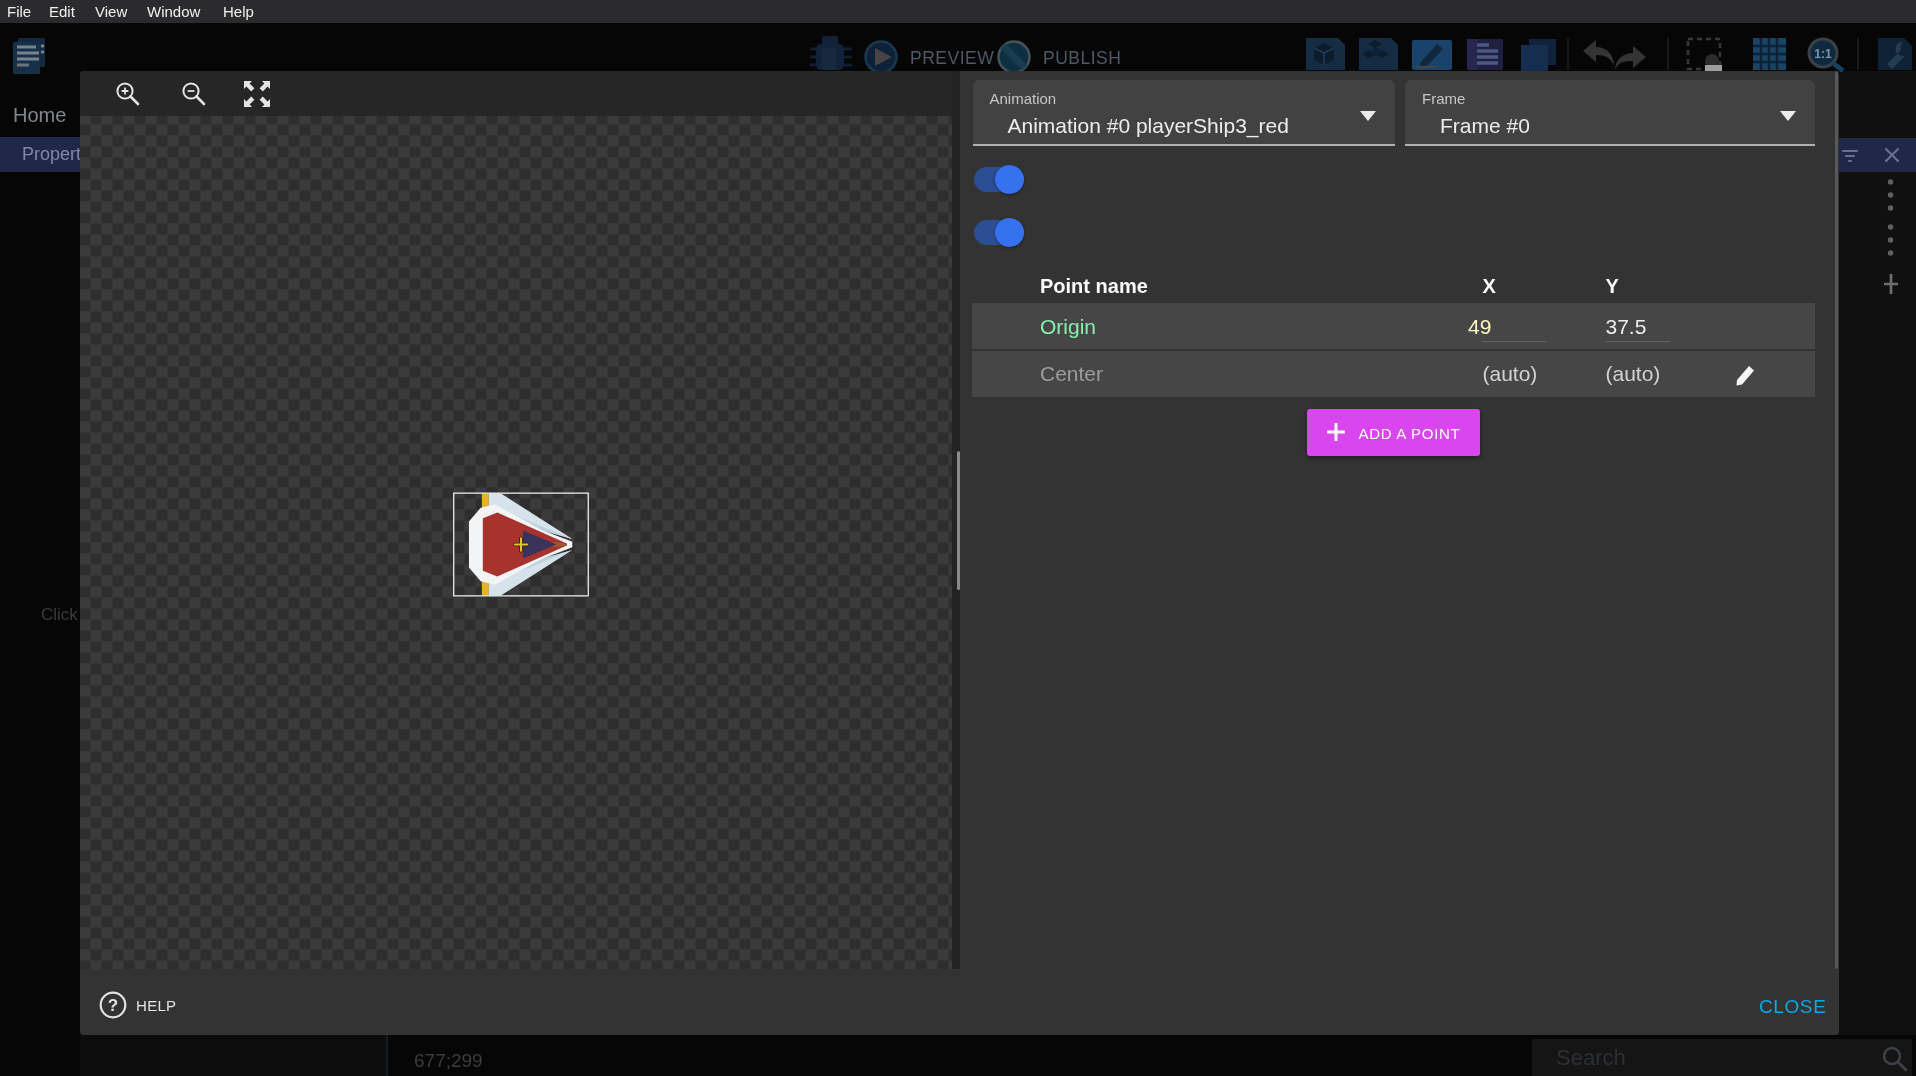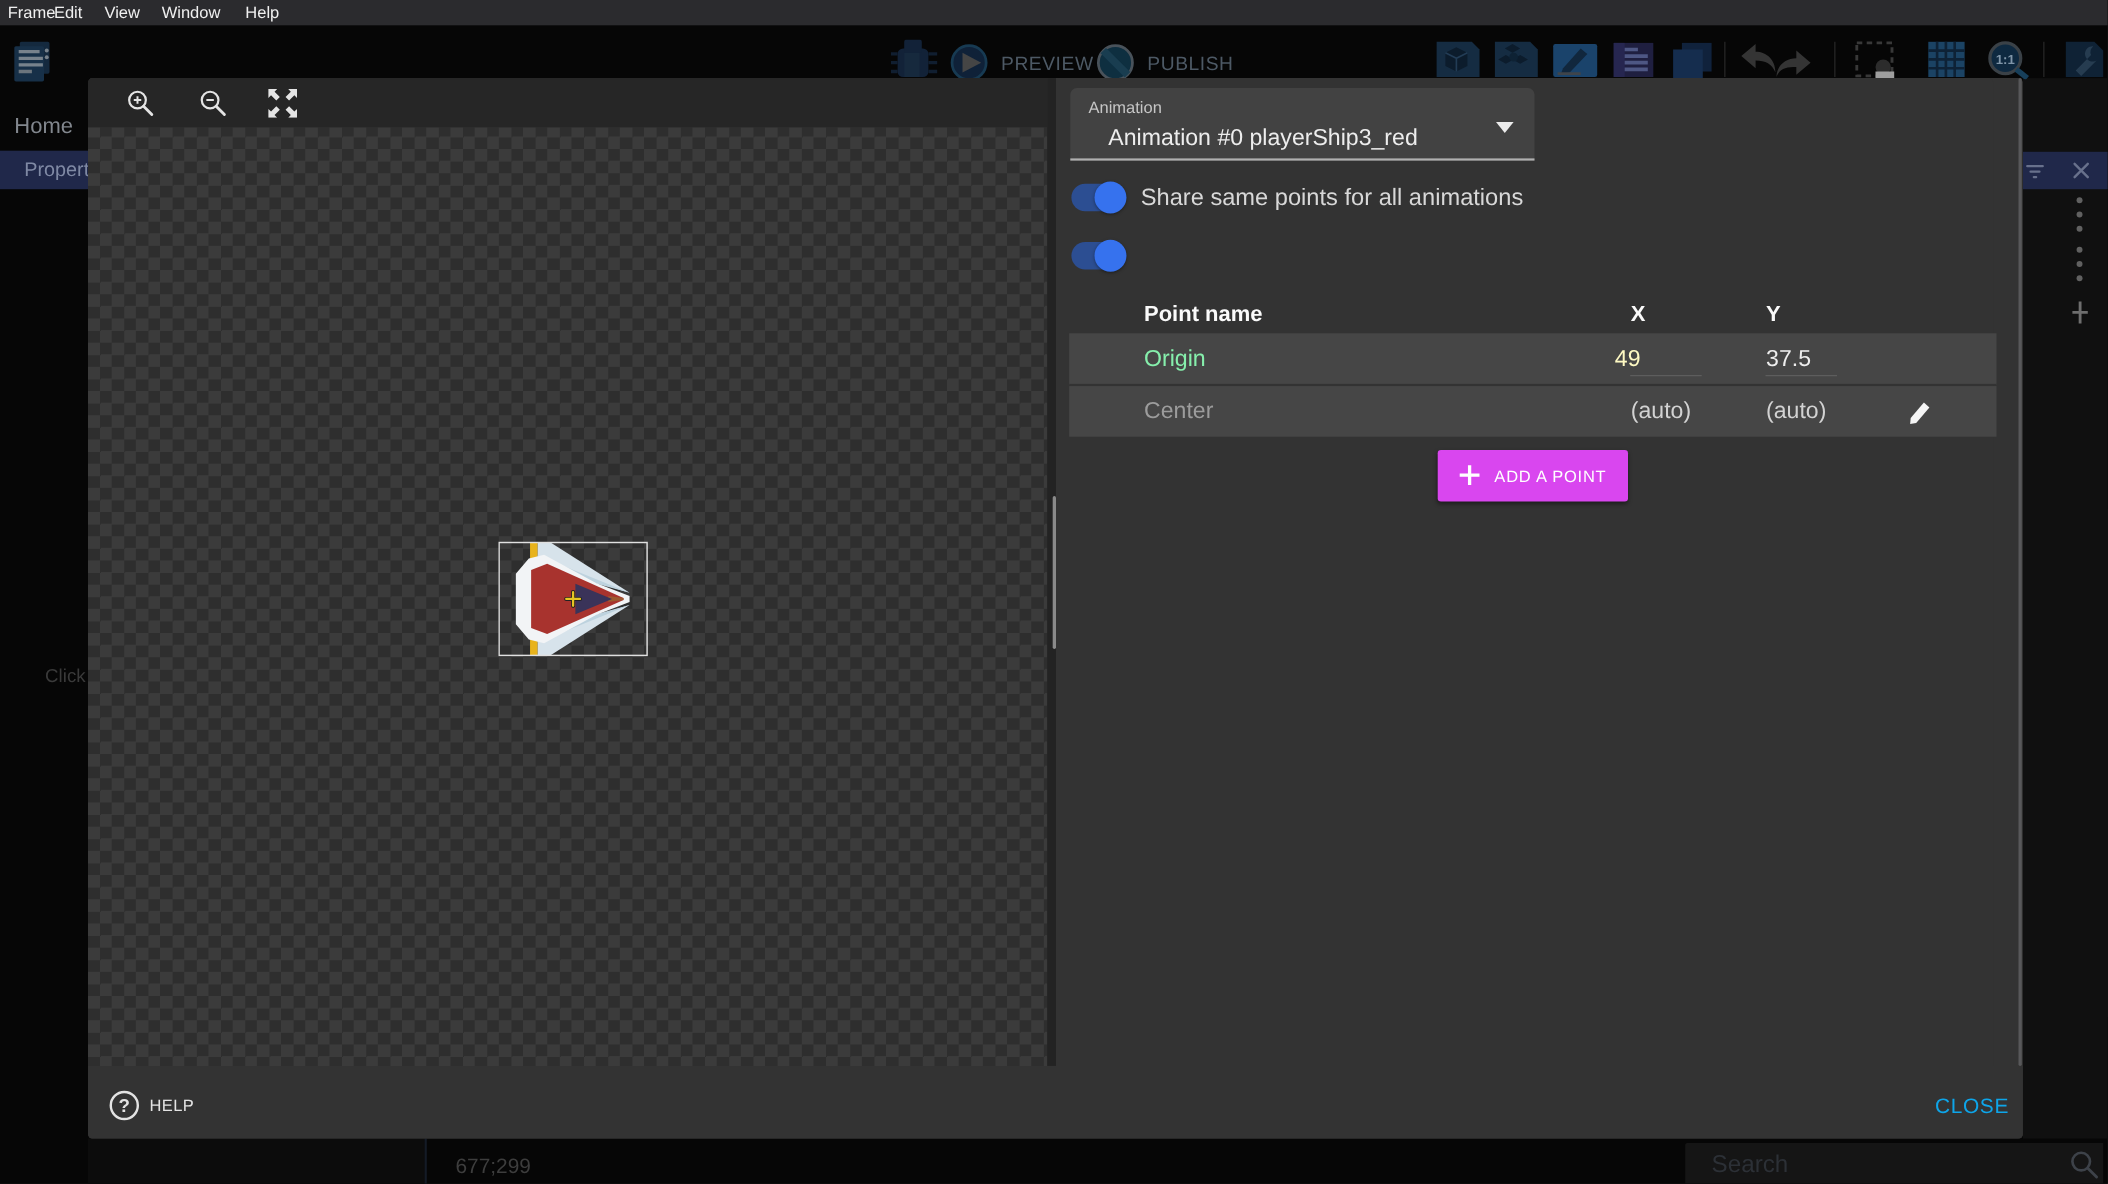--- a/index.html
+++ b/index.html
@@ -40,21 +40,21 @@
 
 #bottombar { position:absolute; left:0; top:898px; width:1759px; height:66px; background:#333333; border-radius:0 0 4px 4px; }
 #helptxt { position:absolute; left:37px; top:925.5px; font-size:15px; letter-spacing:0.3px; color:#e3e3e3; }
 #closetxt { position:absolute; left:1679px; top:925px; font-size:19px; letter-spacing:0.6px; color:#0ea5e9; }
 
 .bgtext { position:absolute; color:#84898f; }
 </style>
 </head>
 <body>
 <div id="menubar">
-  <span style="left:7px">Frame</span>
+  <span style="left:7px">File</span>
   <span style="left:49px">Edit</span>
   <span style="left:95px">View</span>
   <span style="left:147px">Window</span>
   <span style="left:223px">Help</span>
 </div>
 
 <div id="appbg" style="position:absolute;left:0;top:23px;width:1916px;height:1053px;">
 
   <svg class="abs" style="left:9px;top:14px" width="40" height="40" viewBox="0 0 40 40">
     <rect x="9" y="1" width="27" height="29" rx="1.5" fill="#14293e"></rect>
@@ -219,24 +219,29 @@
   <div id="canvas"></div>
   <div id="divider"></div>
   <div id="cscroll"></div>
   <div id="rpanel">
     <div class="field" style="left:12.5px; width:422px;">
       <div class="lab">Animation</div>
       <div class="val">Animation #0 playerShip3_red</div>
       <div class="arr"></div>
       <div class="ul"></div>
     </div>
+    <div class="field" style="left:445px; width:409.5px;">
+      <div class="lab">Frame</div>
+      <div class="val">Frame #0</div>
+      <div class="arr"></div>
+      <div class="ul"></div>
+    </div>
 
     <div class="track" style="left:14px;top:96px;"></div>
     <div class="thumb" style="left:34.75px;top:93.75px;"></div>
-    <div class="tgllab" style="top:96px;">Share same points for all animations</div>
     <div class="track" style="left:14px;top:149px;"></div>
     <div class="thumb" style="left:34.75px;top:146.75px;"></div>
 
     <div class="hdr" style="left:80px;top:204px;">Point name</div>
     <div class="hdr" style="left:522.5px;top:204px;">X</div>
     <div class="hdr" style="left:645.5px;top:204px;">Y</div>
     <div class="row" style="top:231.5px;height:47px;border-bottom:1px solid #333;"></div>
     <div class="row" style="top:279.5px;height:46px;"></div>
     <div class="rtx" style="left:80px;top:244px;color:#86efac;">Origin</div>
     <div class="rtx" style="left:508px;top:244px;color:#fef9c3;">49</div>

